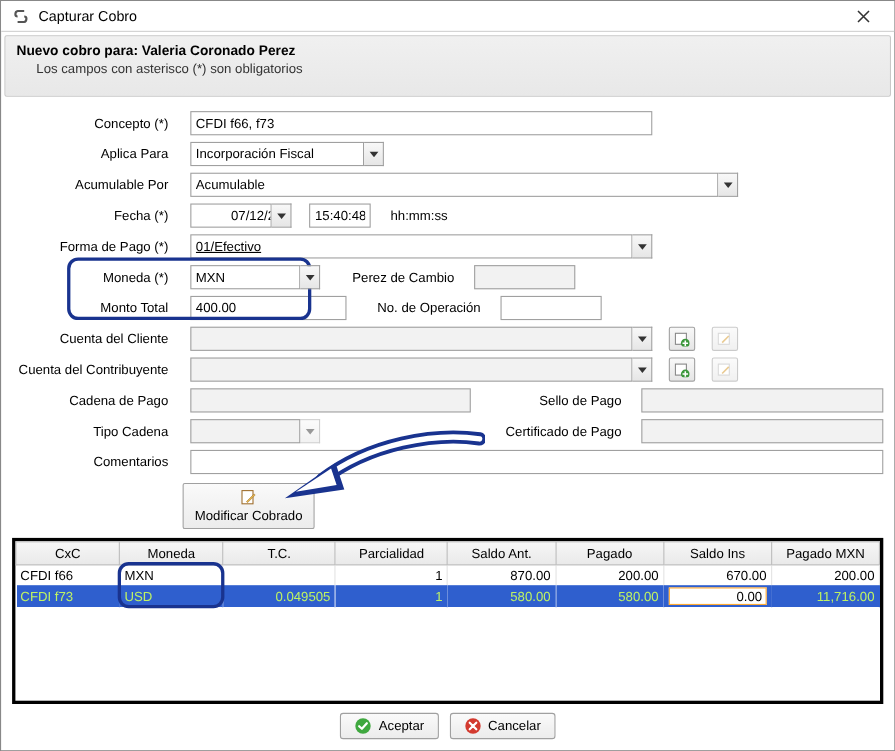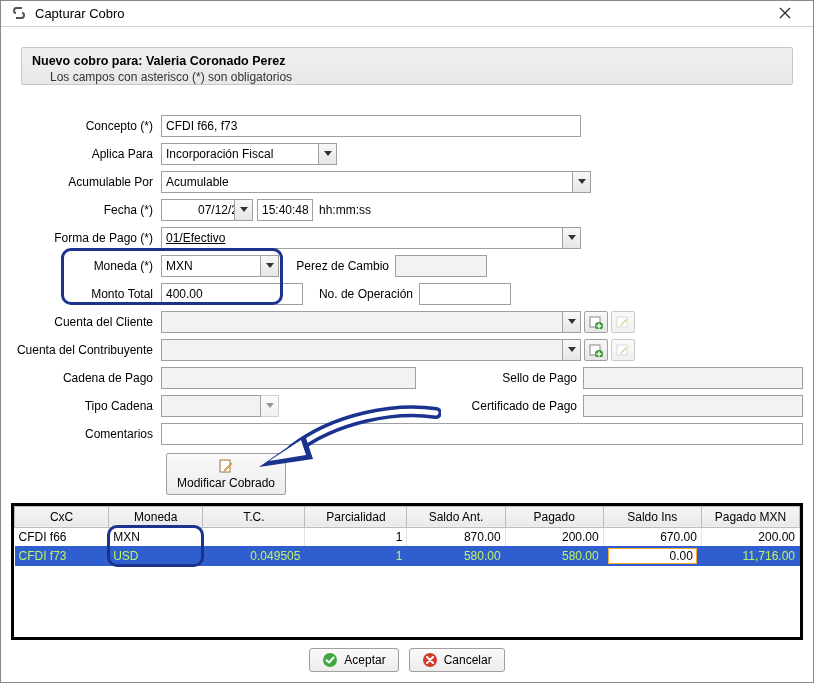--- a/index.html
+++ b/index.html
@@ -32,36 +32,37 @@
   .titlebar .title { flex: 1; font-size: 13px; }
   .titlebar .close {
     width: 40px; height: 24px;
     display: flex; align-items: center; justify-content: center;
     cursor: pointer;
   }
   
   .header-panel {
     background: linear-gradient(#f0f0f0, #e8e8e8);
     border: 1px solid #c8c8c8;
-    margin: 20px;
-    padding: 6px 10px 0 10px;
+    margin: 3px;
+    padding: 6px 10px 18px 10px;
     border-radius: 2px;
   }
   .header-panel .title-line { font-weight: bold; font-size: 12.5px; }
   .header-panel .sub-line { font-size: 12px; margin-left: 18px; margin-top: 2px; color: #333; }
 
   
   .form-area {
     padding: 8px 10px 4px 10px;
   }
   .form-row {
     display: flex;
     align-items: center;
     height: 26px;
     margin-bottom: 2px;
+    gap: 12px;
   }
   .form-label {
     width: 150px;
     text-align: right;
     padding-right: 8px;
     font-size: 12px;
     white-space: nowrap;
   }
   .input {
     height: 22px;
@@ -256,21 +257,21 @@
     <div class="form-label">Aplica Para</div>
     <div class="combo">
       <input class="input" style="width: 158px;" value="Incorporación Fiscal">
       <div class="combo-btn"></div>
     </div>
   </div>
 
   <div class="form-row">
     <div class="form-label">Acumulable Por</div>
     <div class="combo">
-      <input class="input" style="width: 412px;" value="Acumulable">
+      <input class="input" style="width: 480px;" value="Acumulable">
       <div class="combo-btn"></div>
     </div>
   </div>
 
   <div class="form-row">
     <div class="form-label">Fecha (*)</div>
     <div class="combo">
       <input class="input" style="width: 74px; padding-left: 36px;" value="07/12/2022">
       <div class="combo-btn"></div>
     </div>

